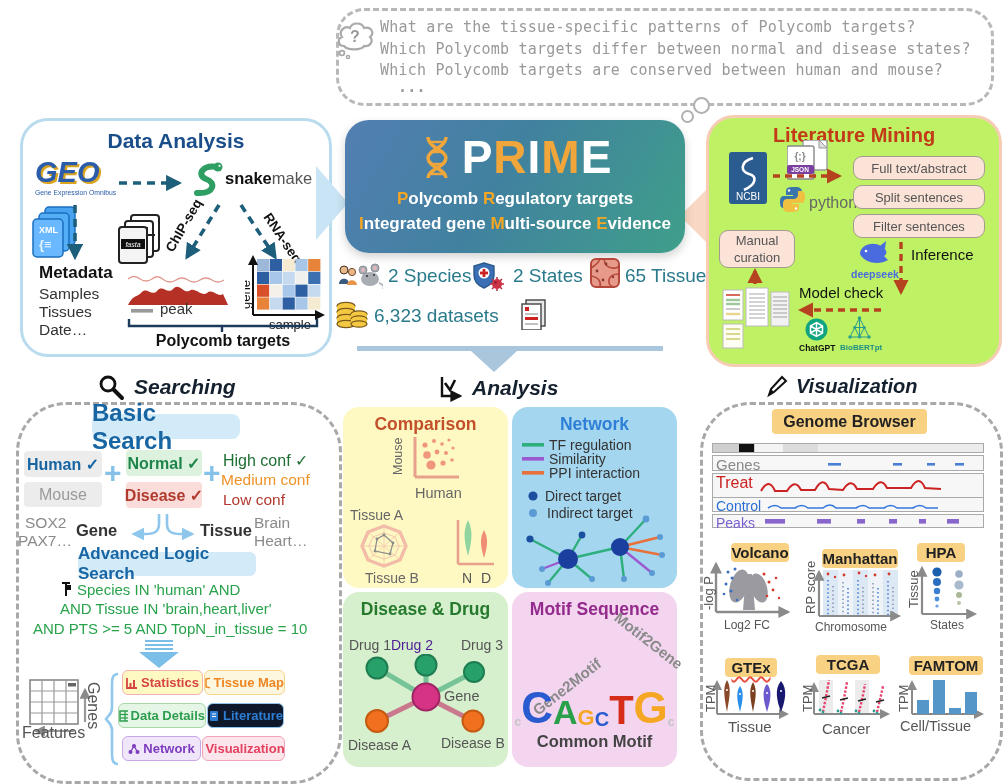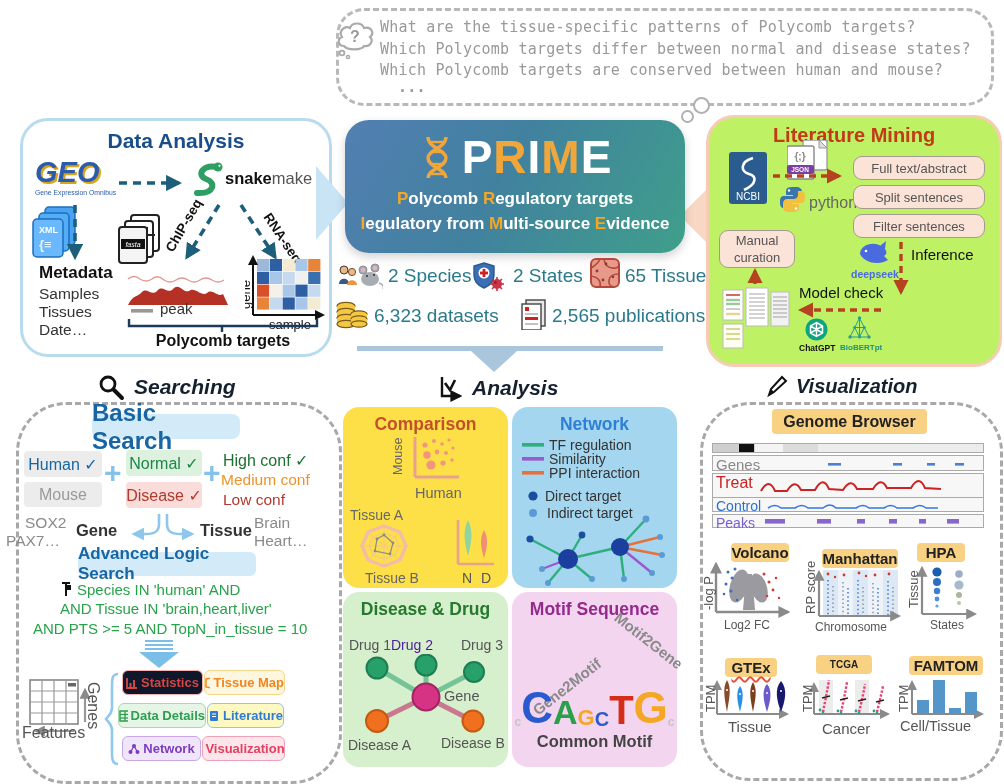--- a/index.html
+++ b/index.html
@@ -20,37 +20,37 @@
   .prime-title .pw{color:#fff}.prime-title .po{color:#f0a63a}
   .prime-sub{width:100%;text-align:center;color:#fff;font-weight:bold;font-size:17px;line-height:25px}
   .prime-sub .hl{color:#f5a623}
   .stat{position:absolute;font-size:19px;color:#2a7a8c;font-weight:500;white-space:nowrap}
   .lstep{position:absolute;background:#fbe3d8;border:1.3px solid #a59a90;border-radius:9px;color:#555;
     font-size:13px;display:flex;align-items:center;justify-content:center;text-align:center;line-height:17px}
   .dash-panel{position:absolute;border:3px dashed #a8a8a8;border-radius:50px}
   .hdr{position:absolute;font-style:italic;font-weight:bold;color:#15202e;white-space:nowrap}
   .bluepill{position:absolute;background:#d3eaf8;border-radius:8px;color:#1765a3;font-weight:bold;
     display:flex;align-items:center;justify-content:center}
-  .selbox{position:absolute;border-radius:4px;font-weight:normal;font-size:16px;display:flex;align-items:center;justify-content:center;white-space:nowrap}
+  .selbox{position:absolute;border-radius:4px;font-weight:bold;font-size:16px;display:flex;align-items:center;justify-content:center;white-space:nowrap}
   .plus{position:absolute;color:#85c1e9;font-weight:bold;font-size:30px}
   .gray-ex{position:absolute;color:#8a8a8a;font-size:15.5px;white-space:nowrap}
   .qline{position:absolute;color:#28a24b;font-size:15px;font-weight:500;white-space:nowrap}
   .vlab{position:absolute;transform:rotate(-90deg);transform-origin:left top;font-size:13px;color:#555;white-space:nowrap}
   .xlab{position:absolute;font-size:12px;color:#555;white-space:nowrap}
   .card{position:absolute;border-radius:16px}
   .card-title{position:absolute;left:0;top:7px;width:100%;text-align:center;font-weight:bold;font-size:17.5px}
   .ylwpill{position:absolute;background:#f9d183;border-radius:4px;font-weight:bold;color:#222;
     display:flex;align-items:center;justify-content:center;white-space:nowrap}
   .gbrow{position:absolute;left:712px;width:272px;background:#f7f7f7;border:1px solid #aaa;box-sizing:border-box}
   .gblab{position:absolute;left:3px;top:0;font-size:14px;white-space:nowrap}
   .btn{position:absolute;border-radius:6px;font-weight:bold;font-size:13px;display:flex;align-items:center;justify-content:center;gap:3px;white-space:nowrap}
-  .b-stat{background:#0f172a;border:1.4px solid #f3b1b1;color:#d64541}
+  .b-stat{background:#fef9c3;border:1.4px solid #f3b1b1;color:#d64541}
   .b-tmap{background:#fef7e0;border:1.4px solid #f5d68a;color:#ee8622}
   .b-data{background:#e6f6e6;border:1.4px solid #a8d8a8;color:#2e9e4f}
-  .b-lit{background:#fef9c3;border:1.4px solid #90c4f0;color:#2d7dd2}
+  .b-lit{background:#0f172a;border:1.4px solid #90c4f0;color:#2d7dd2}
   .b-net{background:#f0e6f9;border:1.4px solid #c9a6e8;color:#7d3bbf}
   .b-vis{background:#fce6ec;border:1.4px solid #f0a3b8;color:#e4405f}
   .mlogo{position:absolute;display:flex;align-items:flex-end;justify-content:center;font-weight:bold;line-height:.9}
   .mb{color:#2a5ad0}.mg{color:#2aa04a}.mo{color:#f5a623}.mr{color:#d62c1a}.mf{color:#c5c5c5}
   .rotlab{position:absolute;font-weight:bold;color:#8a8a8a;font-size:15px;white-space:nowrap}
   .tailc{position:absolute;border:2px solid #b0b0b0;border-radius:50%;background:#fff}
 </style>
 </head>
 <body>
 
@@ -197,21 +197,21 @@
     </svg>
     <span style="display:flex">
           <span class="pw">P</span>
           <span class="po">R</span>
           <span class="pw">I</span>
           <span class="po">M</span>
           <span class="pw">E</span>
         </span>
   </div>
   <div class="prime-sub" style="margin-top:2px"><span class="hl">P</span><span>olycomb </span><span class="hl">R</span><span>egulatory targets</span></div>
-  <div class="prime-sub"><span class="hl">I</span><span>egulatory from </span><span class="hl">M</span><span>ulti-source </span><span class="hl">E</span><span>vidence</span></div>
+  <div class="prime-sub"><span class="hl">I</span><span>ntegrated gene </span><span class="hl">M</span><span>ulti-source </span><span class="hl">E</span><span>vidence</span></div>
 </div>
 
 <svg class="abs" style="left:337px;top:262px" width="46" height="28">
   <circle cx="7" cy="8" r="4" fill="#e8b88a" stroke="#4a3728" stroke-width="1"></circle>
   <path d="M2,22 c0,-7 10,-7 10,0 z" fill="#3b5a80"></path>
   <circle cx="15" cy="10" r="3.6" fill="#e8b88a" stroke="#7a4a20" stroke-width="1"></circle>
   <path d="M10,23 c0,-6.5 10,-6.5 10,0 z" fill="#e8954a"></path>
   <ellipse cx="33" cy="17" rx="9" ry="7" fill="#a8adb3"></ellipse>
   <circle cx="26" cy="8" r="4" fill="#a8adb3" stroke="#8a8f94" stroke-width="1"></circle>
       <circle cx="26" cy="8" r="2" fill="#e2b8bc"></circle>
@@ -265,21 +265,20 @@
 </svg>
 <div class="stat" style="left:374px;top:305px">6,323 datasets</div>
 <svg class="abs" style="left:518px;top:298px" width="30" height="32">
   <rect x="8" y="2" width="19" height="26" fill="#e8e8e8" stroke="#444" stroke-width="1.4"></rect>
   <rect x="4" y="6" width="19" height="26" fill="#fff" stroke="#444" stroke-width="1.4"></rect>
   <rect x="7" y="9" width="4" height="4" fill="#cc2222"></rect>
   <line x1="7" y1="16" x2="20" y2="16" stroke="#999" stroke-width="1.2"></line>
   <rect x="7" y="19" width="13" height="3" fill="#cc2222"></rect>
   <line x1="7" y1="26" x2="20" y2="26" stroke="#999" stroke-width="1.2"></line>
 </svg>
-<div class="stat" style="left:552px;top:305px">2,565 publications</div>
 
 <div class="abs" style="left:357px;top:346px;width:306px;height:5px;background:#a9c6dc"></div>
 <div class="abs" style="left:471px;top:351px;width:0;height:0;border-left:23px solid transparent;border-right:23px solid transparent;border-top:21px solid #a9c6dc"></div>
 
 <div class="panel-lit">
   <div class="lit-title">Literature Mining</div>
 
   <svg class="abs" style="left:20px;top:34px" width="38" height="52">
     <rect x="0" y="0" width="38" height="52" rx="3" fill="#2b5c8f"></rect>
     <path d="M24,6 C10,10 12,20 20,22 C28,24 28,32 15,38" stroke="#fff" stroke-width="2.6" fill="none"></path>
@@ -398,21 +397,21 @@
 <div class="selbox" style="left:24px;top:482px;width:78px;height:25px;background:#ececec;color:#9a9a9a;font-weight:normal">Mouse</div>
 <div class="plus" style="left:104px;top:456px">+</div>
 <div class="selbox" style="left:126px;top:450px;width:76px;height:26px;background:#dcf2de;color:#1e8449">Normal ✓</div>
 <div class="selbox" style="left:126px;top:482px;width:76px;height:26px;background:#fadcda;color:#b03a2e">Disease ✓</div>
 <div class="plus" style="left:203px;top:456px">+</div>
 <div class="abs" style="left:223px;top:451px;font-size:16px;font-weight:normal;color:#1d6f32;white-space:nowrap">High conf ✓</div>
 <div class="abs" style="left:221px;top:471px;font-size:15.5px;color:#ef9227;white-space:nowrap">Medium conf</div>
 <div class="abs" style="left:223px;top:491px;font-size:15.5px;color:#b03a2e;white-space:nowrap">Low conf</div>
 
 <div class="gray-ex" style="left:25px;top:514px">SOX2</div>
-<div class="gray-ex" style="left:6px;top:532px">PAX7…</div>
+<div class="gray-ex" style="left:18px;top:532px">PAX7…</div>
 <div class="abs" style="left:76px;top:521px;font-size:16.5px;font-weight:bold;color:#333">Gene</div>
 <svg class="abs" style="left:122px;top:512px" width="78" height="36">
   <path d="M37,2 V12 C37,20 32,22 24,22 L12,22" stroke="#8fc6ec" stroke-width="2.6" fill="none" marker-end="url(#ah-lblue)"></path>
   <path d="M45,2 V12 C45,20 50,22 58,22 L70,22" stroke="#8fc6ec" stroke-width="2.6" fill="none" marker-end="url(#ah-lblue)"></path>
 </svg>
 <div class="abs" style="left:200px;top:521px;font-size:16.5px;font-weight:bold;color:#333">Tissue</div>
 <div class="gray-ex" style="left:254px;top:514px">Brain</div>
 <div class="gray-ex" style="left:254px;top:532px">Heart…</div>
 
 <div class="bluepill" style="left:78px;top:552px;width:178px;height:24px;font-size:17px;border-radius:6px">Advanced Logic Search</div>
@@ -505,21 +504,21 @@
 </div>
 
 <svg class="abs" style="left:438px;top:375px" width="27" height="27">
   <path d="M4,2 V21 H22" stroke="#111" stroke-width="2.4" fill="none" marker-end="url(#ah-black)"></path>
   <path d="M4,2" stroke="#111"></path>
   <path d="M7,8 L12,15 L17,5" stroke="#111" stroke-width="2.6" fill="none"></path>
   <line x1="4" y1="2" x2="4" y2="2"></line>
 </svg>
 <div class="hdr" style="left:472px;top:376px;font-size:21px">Analysis</div>
 
-<div class="card" style="left:343px;top:407px;width:165px;height:181px;background:#fde047">
+<div class="card" style="left:343px;top:407px;width:165px;height:181px;background:#fef9c3">
   <div class="card-title" style="color:#c2512b">Comparison</div>
   <svg class="abs" style="left:58px;top:24px" width="64" height="52">
     <path d="M14,46 V6 M14,46 H58" stroke="#e8a18c" stroke-width="3" fill="none"></path>
     <g fill="#f0957e">
       <circle cx="24" cy="14" r="2.6"></circle>
           <circle cx="33" cy="10" r="2"></circle>
           <circle cx="41" cy="13" r="1.8"></circle>
           <circle cx="48" cy="9" r="1.6"></circle>
       <circle cx="26" cy="24" r="3.8"></circle>
           <circle cx="36" cy="21" r="2.4"></circle>
@@ -808,21 +807,21 @@
         <circle cx="48" cy="13" r="1" fill="#fff"></circle>
     <path d="M62,6 C68,13 65,24 62,34 C59,24 56,13 62,6 Z" fill="#6a5acd"></path>
         <circle cx="62" cy="15" r="1" fill="#fff"></circle>
     <path d="M76,3 C83,11 80,23 76,34 C72,23 69,11 76,3 Z" fill="#18186e"></path>
         <circle cx="76" cy="13" r="1" fill="#fff"></circle>
   </g>
 </svg>
 <div class="vlab" style="left:703px;top:712px">TPM</div>
 <div class="xlab" style="left:728px;top:718px;font-size:15px">Tissue</div>
 
-<div class="ylwpill" style="left:816px;top:655px;width:56px;height:19px;font-size:10px">TCGA</div>
+<div class="ylwpill" style="left:816px;top:655px;width:64px;height:19px;font-size:15px">TCGA</div>
 <svg class="abs" style="left:802px;top:676px" width="92" height="44">
   <rect x="17" y="4" width="14" height="34" fill="#ececec"></rect>
       <rect x="53" y="4" width="14" height="34" fill="#ececec"></rect>
   <line x1="12" y1="38" x2="12" y2="8" stroke="#8a8a8a" stroke-width="2" marker-end="url(#ah-gray)"></line>
   <line x1="12" y1="38" x2="86" y2="38" stroke="#8a8a8a" stroke-width="2" marker-end="url(#ah-gray)"></line>
   <g stroke="#e8436e" stroke-width="2.4" stroke-dasharray="2.4 1.6" fill="none">
     <path d="M21,36 C23,26 25,16 27,4"></path>
         <path d="M39,36 C41,28 43,18 45,6"></path>
         <path d="M57,36 C59,28 61,20 63,8"></path>
         <path d="M75,36 C77,28 79,20 81,10"></path>

